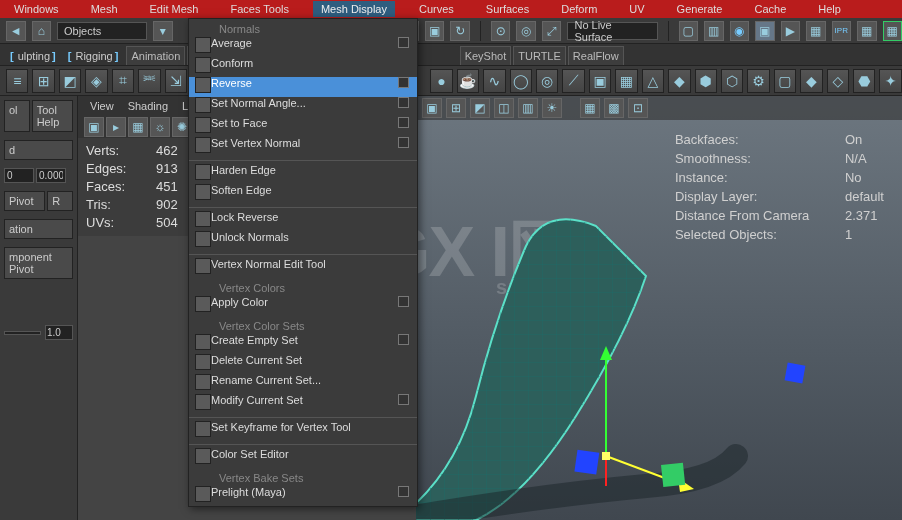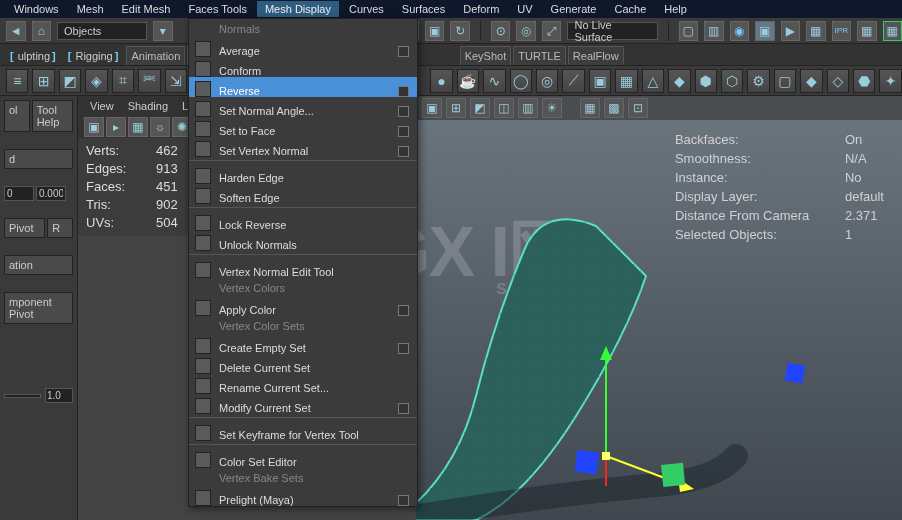--- a/index.html
+++ b/index.html
@@ -1,19 +1,19 @@
 <!DOCTYPE html>
 <html><head>
 <meta charset="utf-8">
 <style>
   * { margin: 0; padding: 0; box-sizing: border-box; font-family: "Segoe UI", Tahoma, sans-serif; }
   body { background: #444; color: #ccc; font-size: 11px; width: 902px; height: 520px; overflow: hidden; position: relative; }
 
   
-  .menubar { background: #0f172a; height: 18px; display: flex; align-items: center; padding-left: 6px; gap: 2px; }
+  .menubar { background: #b91c1c; height: 18px; display: flex; align-items: center; padding-left: 6px; gap: 16px; }
   .menubar span { padding: 2px 8px; cursor: pointer; color: #ddd; }
   .menubar .active { background: #2f5d7f; color: #eee; }
 
   
   .row2 { background: #3a3a3a; height: 26px; display: flex; align-items: center; gap: 6px; padding-left: 6px; border-bottom:1px solid #222; }
   .row2 .iconbtn, .iconbtn { width:20px; height:20px; background:#555; border:1px solid #666; display:inline-flex; align-items:center; justify-content:center; font-size:12px; color:#9cd; }
   .row2 .field { background:#222; border:1px solid #555; height:18px; color:#ccc; padding:0 6px; display:flex; align-items:center; min-width:90px;}
   .row2 .sep { width:1px; height:20px; background:#222; margin:0 4px;}
   .magnet { color:#f55; }
 
@@ -22,37 +22,37 @@
   .tab { background:#3d3d3d; padding:3px 4px; border:1px solid #555; border-bottom:none; color:#bbb; cursor:pointer; }
   .bracket-tab { color:#7cf; font-weight:bold; letter-spacing:2px; padding:3px 4px; }
   .bracket-tab .inner { color:#ccc; letter-spacing:0; margin:16px 2px; font-weight:normal;}
 
   
   .shelf { background:#3a3a3a; height:30px; display:flex; align-items:center; gap:4px; padding-left:6px; border-bottom:1px solid #222;}
   .shelfbtn { width:24px; height:24px; background:linear-gradient(#555,#444); border:1px solid #222; display:flex; align-items:center; justify-content:center; font-size:14px; color:#9cd;}
   .shelf .gap { width:225px; }
 
   
-  .leftcol { position:absolute; left:0; top:96px; width:78px; height:424px; background:#3a3a3a; border-right:1px solid #222; padding:4px; display:flex; flex-direction:column; gap:17px;}
+  .leftcol { position:absolute; left:0; top:96px; width:78px; height:424px; background:#3a3a3a; border-right:1px solid #222; padding:4px; display:flex; flex-direction:column; gap:8px;}
   .lbutton { background:#4a4a4a; border:1px solid #222; padding:3px 4px; color:#ccc; text-align:left;}
   .numpair { display:flex; gap:2px; }
   .numpair input { width:30px; background:#222; color:#ccc; border:1px solid #555; font-size:10px; padding:1px 2px;}
 
   
   .panelhdr { position:absolute; left:78px; top:96px; width:338px; background:#3a3a3a; border-right:1px solid #222;}
   .panelhdr .viewmenu { display:flex; gap:2px; padding:2px 6px; background:#333; height:20px; align-items:center;}
   .panelhdr .viewmenu span { padding:1px 6px; color:#ccc;}
   .panelhdr .viewicons { display:flex; gap:2px; padding:2px 6px; background:#333; height:22px; align-items:center;}
   .stats { padding:4px 8px; font-family: "Courier New", monospace; font-size:13px; color:#ddd; line-height:18px; background:#3c3c3c;}
   .stats .k { display:inline-block; width:70px; }
 
   
   .dropdown { position:absolute; left:188px; top:18px; width:230px; background:#3b3b3b; border:1px solid #222; z-index:50; box-shadow:2px 2px 8px rgba(0,0,0,.5);}
   .dropdown .section { color:#888; padding:4px 10px 2px 30px; font-size:11px;}
-  .dropdown .item { display:flex; align-items:flex-end; height:20px; padding:0 8px 0 6px; gap:8px; color:#ddd; cursor:pointer;}
+  .dropdown .item { display:flex; align-items:flex-start; height:20px; padding:0 8px 0 6px; color:#ddd; cursor:pointer;}
   .dropdown .item.hl { background:#4a90d9; color:#fff; }
   .dropdown .item .ico { width:16px; height:16px; background:#5a5a5a; border:1px solid #222; display:inline-block; flex-shrink:0;}
   .dropdown .item .lbl { flex:1; }
   .dropdown .item .chk { width:11px; height:11px; border:1px solid #777; background:#333; flex-shrink:0;}
   .dropdown .divider { height:1px; background:#555; margin:3px 0;}
 
   
   .viewport { position:absolute; left:416px; top:96px; right:0; bottom:0; background:linear-gradient(#6d7780 0%, #515a63 60%, #40474f 100%); overflow:hidden;}
   .viewport .vpicons { position:absolute; top:0; left:0; right:0; height:24px; background:rgba(50,50,50,.6); display:flex; align-items:center; gap:4px; padding-left:6px;}
   .hud { position:absolute; top:34px; right:18px; font-family:"Courier New",monospace; font-size:13px; line-height:19px; color:#d0d0d0; white-space:pre;}

